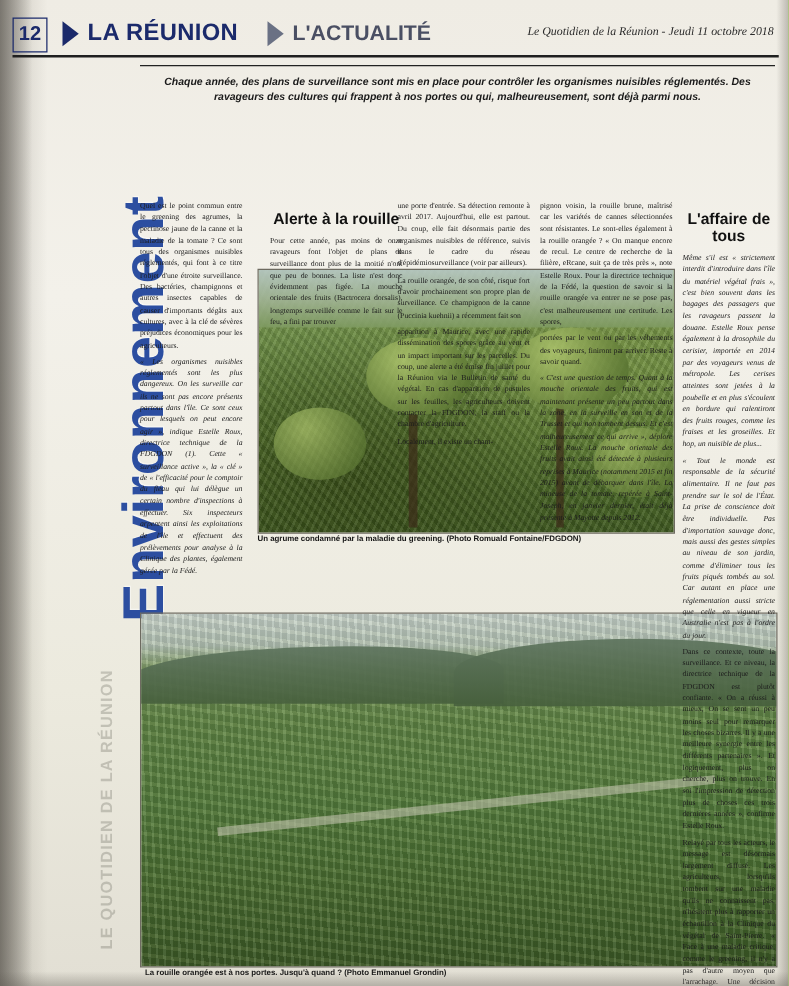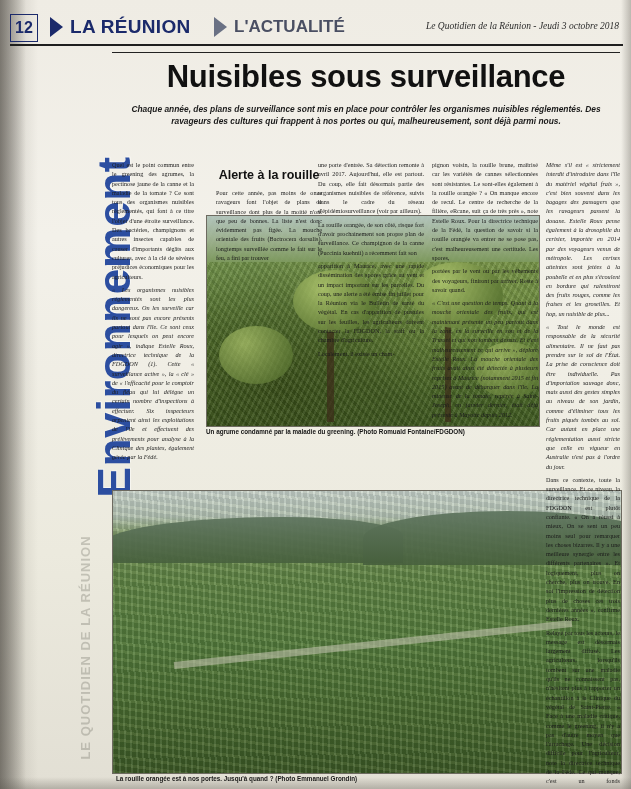--- a/index.html
+++ b/index.html
@@ -290,30 +290,29 @@
 <div class="page">
   <div class="paper"></div>
   <div class="spine"></div>
 
   <div class="masthead">
     <div class="pagenum">12</div>
     <div class="arrow" style="left:42px;"></div>
     <div class="section-title" style="left:62px;">LA RÉUNION</div>
     <div class="arrow arrow2" style="left:206px;"></div>
     <div class="section-sub" style="left:226px;text-align:center;">L'ACTUALITÉ</div>
-    <div class="paper-id">Le Quotidien de la Réunion - Jeudi 3 octobre 2018</div>
+    <div class="paper-id">Le Quotidien de la Réunion - Jeudi 11 octobre 2018</div>
   </div>
   <div class="rule-top"></div>
 
   <div class="vert-banner">Environnement</div>
   <div class="vert-ghost">LE QUOTIDIEN DE LA RÉUNION</div>
 
   <div class="article">
     <div class="rule-thin"></div>
-    <div class="headline">Nuisibles sous surveillance</div>
     <div class="standfirst">Chaque année, des plans de surveillance sont mis en place pour contrôler les organismes nuisibles réglementés. Des ravageurs des cultures qui frappent à nos portes ou qui, malheureusement, sont déjà parmi nous.</div>
   </div>
 
   <div class="photo photo-top">
     <div class="ph1"></div>
     <div class="ph1-sky"></div>
     <div class="ph1-trunk" style="left:120px; top:96px; width:7px; height:110px;"></div>
     <div class="ph1-trunk" style="left:238px; top:88px; width:6px; height:118px;"></div>
     <div class="ph1-leaf" style="left:86px; top:54px; width:84px; height:62px;"></div>
     <div class="ph1-leaf" style="left:204px; top:46px; width:92px; height:66px;"></div>
@@ -349,20 +348,21 @@
       <p>Localement, il existe un cham-</p>
     </div>
 
     <div class="col c4">
       <p>pignon voisin, la rouille brune, maîtrisé car les variétés de cannes sélectionnées sont résistantes. Le sont-elles également à la rouille orangée ? « On manque encore de recul. Le centre de recherche de la filière, eRcane, suit ça de très près », note Estelle Roux. Pour la directrice technique de la Fédé, la question de savoir si la rouille orangée va entrer ne se pose pas, c'est malheureusement une certitude. Les spores,</p>
       <p>portées par le vent ou par les véhements des voyageurs, finiront par arriver. Reste à savoir quand.</p>
       <p class="ital">« C'est une question de temps. Quant à la mouche orientale des fruits, qui est maintenant présente un peu partout dans la zone, en la surveille en son et de la Trusset et qui non tombent dessus. Et c'est malheureusement ce qui arrive », déplore Estelle Roux. La mouche orientale des fruits avait ainsi été détectée à plusieurs reprises à Maurice (notamment 2015 et fin 2015) avant de débarquer dans l'île. La mineuse de la tomate, repérée à Saint-Joseph, en janvier dernier, était déjà présente à Mayotte depuis 2012.</p>
     </div>
 
     <div class="col c5">
+      <div class="subhead">L'affaire de tous</div>
       <p class="ital">Même s'il est « strictement interdit d'introduire dans l'île du matériel végétal frais », c'est bien souvent dans les bagages des passagers que les ravageurs passent la douane. Estelle Roux pense également à la drosophile du cerisier, importée en 2014 par des voyageurs venus de métropole. Les cerises atteintes sont jetées à la poubelle et en plus s'écoulent en bordure qui ralentiront des fruits rouges, comme les fraises et les groseilles. Et hop, un nuisible de plus...</p>
       <p class="ital">« Tout le monde est responsable de la sécurité alimentaire. Il ne faut pas prendre sur le sol de l'État. La prise de conscience doit être individuelle. Pas d'importation sauvage donc, mais aussi des gestes simples au niveau de son jardin, comme d'éliminer tous les fruits piqués tombés au sol. Car autant en place une réglementation aussi stricte que celle en vigueur en Australie n'est pas à l'ordre du jour.</p>
       <p>Dans ce contexte, toute la surveillance. Et ce niveau, la directrice technique de la FDGDON est plutôt confiante. « On a réussi à mieux, On se sent un peu moins seul pour remarquer les choses bizarres. Il y a une meilleure synergie entre les différents partenaires ». Et logiquement, plus on cherche, plus on trouve. En soi l'impression de détection plus de choses ces trois dernières années », confirme Estelle Roux.</p>
       <p>Relayé par tous les acteurs, le message est désormais largement diffusé. Les agriculteurs, lorsqu'ils tombent sur une maladie qu'ils ne connaissent pas, n'hésitent plus à rapporter un échantillon à la Clinique du végétal de Saint-Pierre. « Face à une maladie critique, comme le greening, il n'y a pas d'autre moyen que l'arrachage. Une décision difficile pour l'agriculteur, note la directrice technique de la Fédé. Ce qui manque, c'est un fonds d'indemnisation. Cela permettrait de lever les réticences ».</p>
 
     </div>
 
   </div>
 
   <div class="edge-right"></div>

